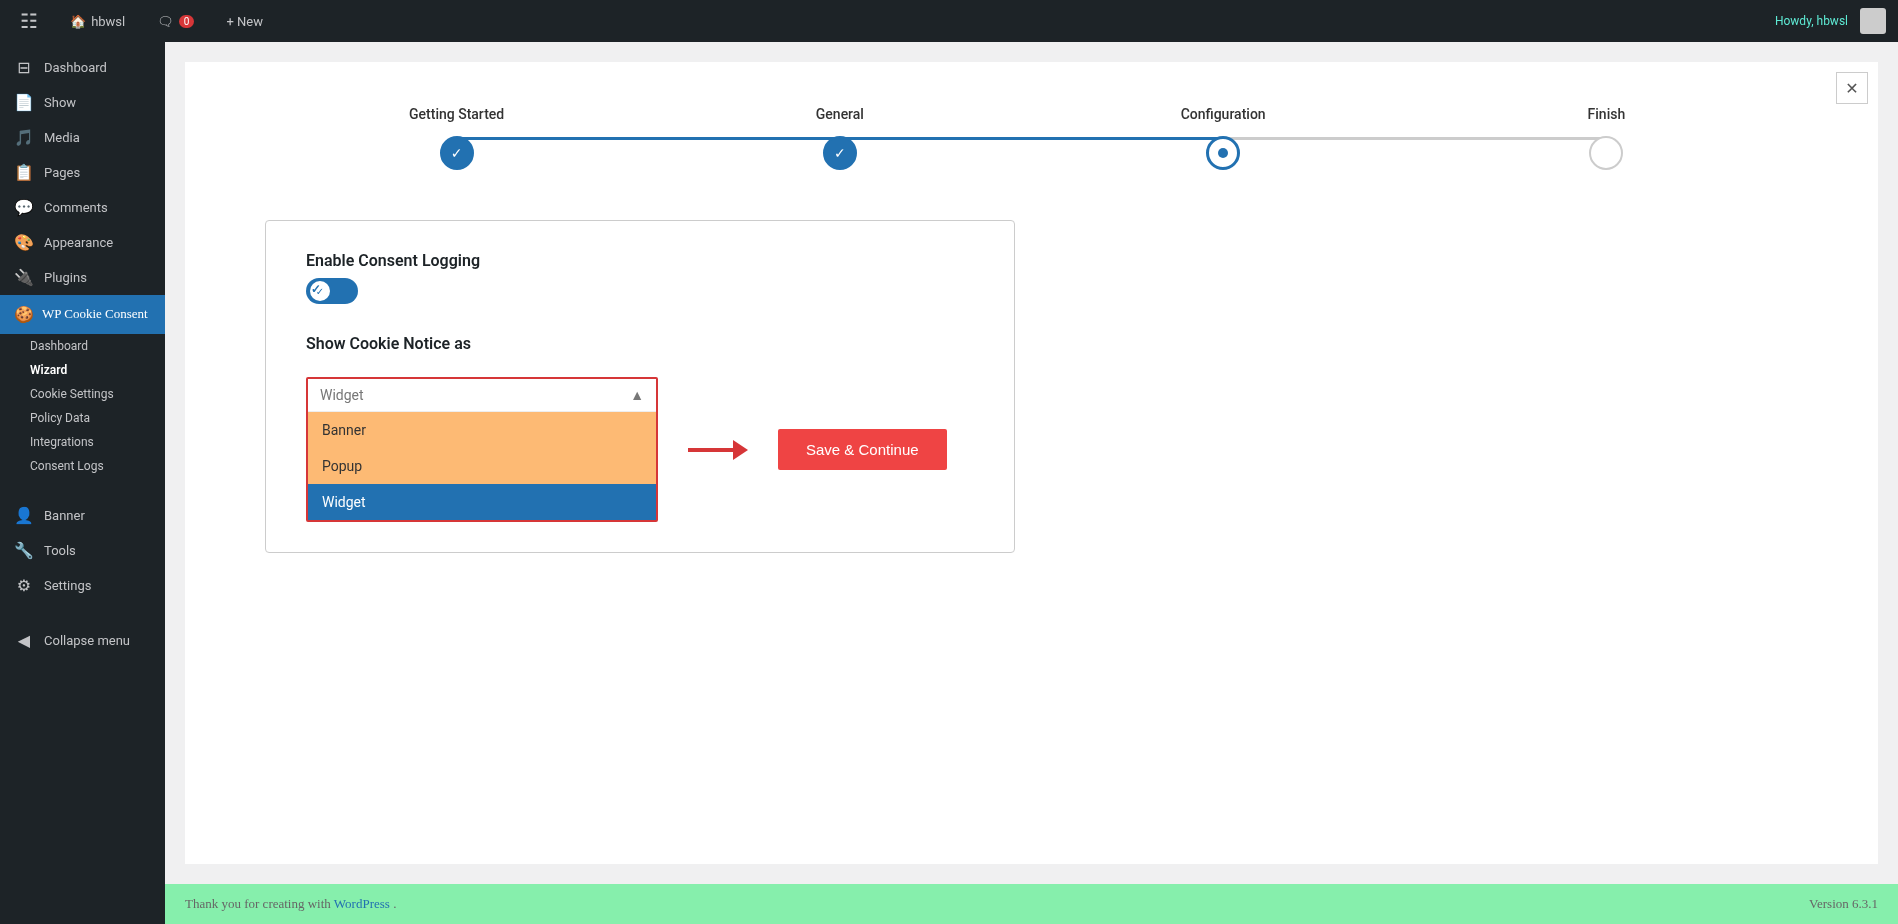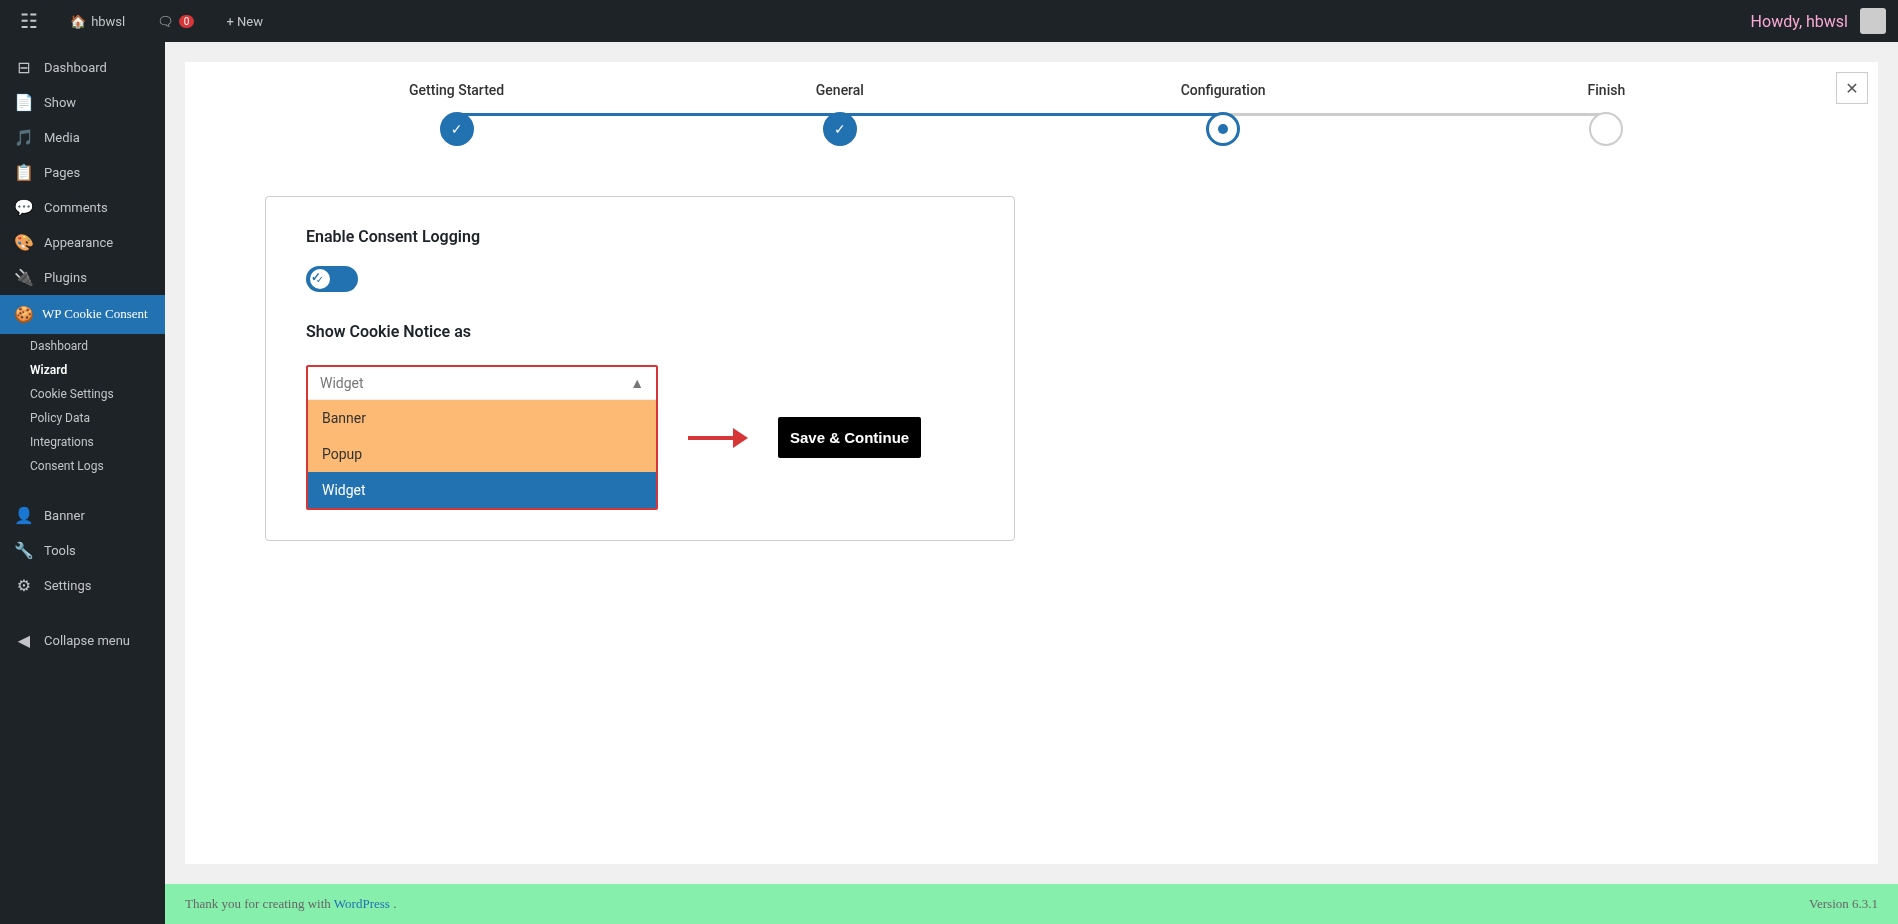--- a/index.html
+++ b/index.html
@@ -17,21 +17,21 @@
       z-index: 100;
       color: #c3c4c7;
       font-size: 13px;
     }
     #wpadminbar .bar-left { display: flex; align-items: center; gap: 16px; flex: 1; }
     #wpadminbar .bar-right { display: flex; align-items: center; gap: 12px; }
     .wp-logo { color: #c3c4c7; font-size: 20px; }
     .admin-bar-item { display: flex; align-items: center; gap: 5px; color: #c3c4c7; cursor: pointer; padding: 0 8px; height: 42px; }
     .admin-bar-item .site-name { font-size: 13px; }
     .comments-badge { background: #d63638; color: #fff; border-radius: 10px; padding: 1px 5px; font-size: 10px; }
-    .howdy { color: #f9a8d4; font-size: 16px; padding-left: 16px; }
+    .howdy { color: #5eead4; font-size: 12px; padding-left: 16px; }
 
     
     .wp-layout { display: flex; margin-top: 42px; min-height: calc(924px - 42px); }
 
     
     #adminmenu {
       background: #1d2327;
       width: 165px;
       min-height: calc(924px - 42px);
       flex-shrink: 0;
@@ -93,21 +93,21 @@
       cursor: pointer;
       font-size: 16px;
       color: #555;
     }
 
     
     .stepper {
       display: flex;
       align-items: flex-start;
       justify-content: space-between;
-      padding: 20px 80px 30px;
+      padding: 44px 80px 30px;
       position: relative;
     }
     .step {
       display: flex;
       flex-direction: column;
       align-items: center;
       position: relative;
       flex: 1;
     }
     .step-label {
@@ -166,21 +166,21 @@
       border-radius: 4px;
       padding: 30px 40px;
       max-width: 750px;
     }
 
     
     .section-title {
       font-size: 16px;
       font-weight: 600;
       color: #1d2327;
-      margin-bottom: 20px;
+      margin-bottom: 8px;
     }
     .toggle-container {
       margin-bottom: 30px;
     }
     .toggle {
       width: 52px;
       height: 26px;
       background: #2271b1;
       border-radius: 13px;
       position: relative;
@@ -243,26 +243,26 @@
 
     
     .red-arrow {
       color: #d63638;
       font-size: 36px;
       font-weight: bold;
     }
 
     
     .save-btn {
-      background: #000000;
+      background: #ef4444;
       color: #fff;
       border: none;
-      padding: 12px 12px;
+      padding: 12px 28px;
       font-size: 15px;
-      font-weight: 700;
+      font-weight: 400;
       cursor: pointer;
       border-radius: 2px;
     }
 
     
     .wp-footer {
       background: #86efac;
       padding: 12px 20px;
       display: flex;
       justify-content: space-between;

